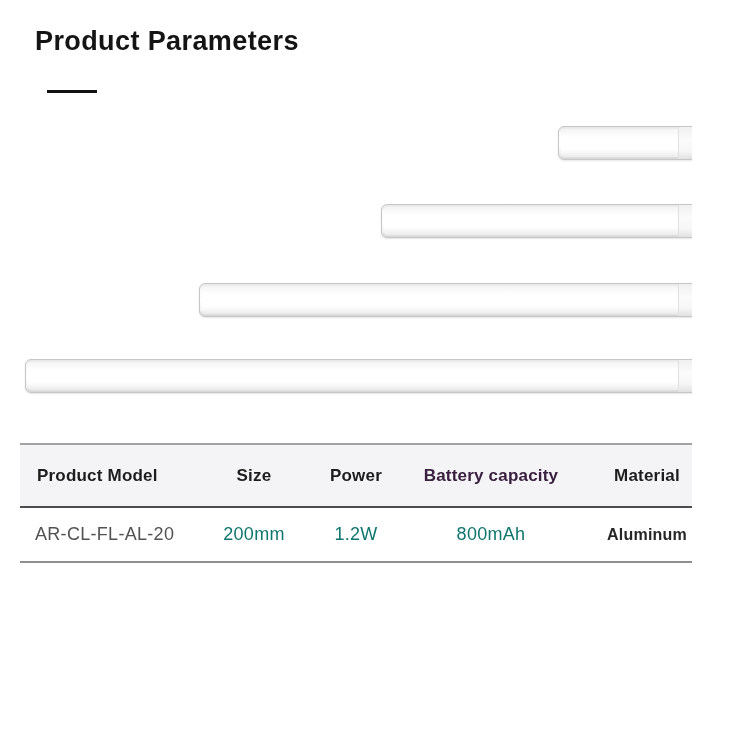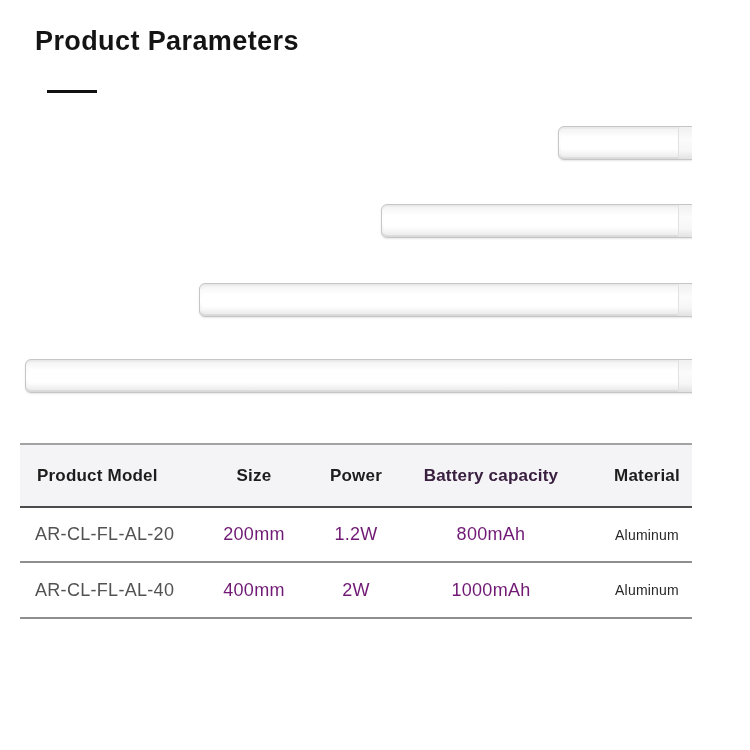--- a/index.html
+++ b/index.html
@@ -54,25 +54,25 @@
   }
   .spec-table th.col-model{text-align:left;padding-left:17px;}
   .spec-table th.col-battery{color:#3a2040;}
   .spec-table th.col-material,.spec-table td.cell-material{padding-right:18px;}
   .spec-table tbody tr{border-bottom:2px solid #8f8f8f;}
   .spec-table tbody tr:nth-child(1){height:55px;}
   .spec-table tbody tr:nth-child(2){height:56px;}
   .spec-table tbody tr:nth-child(3){height:56px;}
   .spec-table tbody tr:nth-child(4){height:62px;}
   .spec-table td{
-    font-size:18px;color:#701a75;text-align:center;letter-spacing:.3px;padding:0;
+    font-size:18px;color:#0f766e;text-align:center;letter-spacing:.3px;padding:0;
   }
   .spec-table td.cell-model{text-align:left;padding-left:15px;color:#525252;}
   .spec-table td.cell-material{
-    font-size:14px;font-weight:normal;color:#262626;letter-spacing:.2px;
+    font-size:16px;font-weight:bold;color:#262626;letter-spacing:.2px;
   }
 </style>
 </head>
 <body>
 
 <div class="page">
 
   <h1 class="page-title">Product Parameters</h1>
   <div class="title-underline"></div>
 
@@ -125,23 +125,16 @@
       </tr>
     </thead>
     <tbody>
       <tr>
         <td class="cell-model">AR-CL-FL-AL-20</td>
         <td>200mm</td>
         <td>1.2W</td>
         <td>800mAh</td>
         <td class="cell-material">Aluminum</td>
       </tr>
-      <tr>
-        <td class="cell-model">AR-CL-FL-AL-40</td>
-        <td>400mm</td>
-        <td>2W</td>
-        <td>1000mAh</td>
-        <td class="cell-material">Aluminum</td>
-      </tr>
     </tbody>
   </table>
 
 </div>
 
 </body></html>

